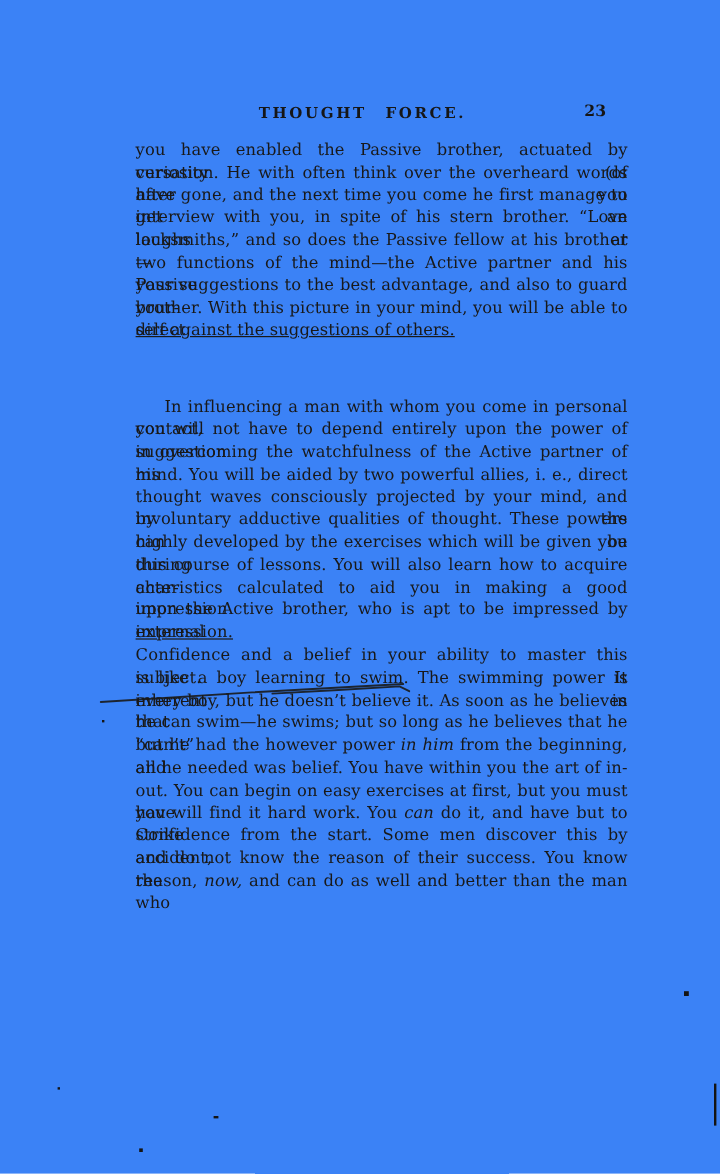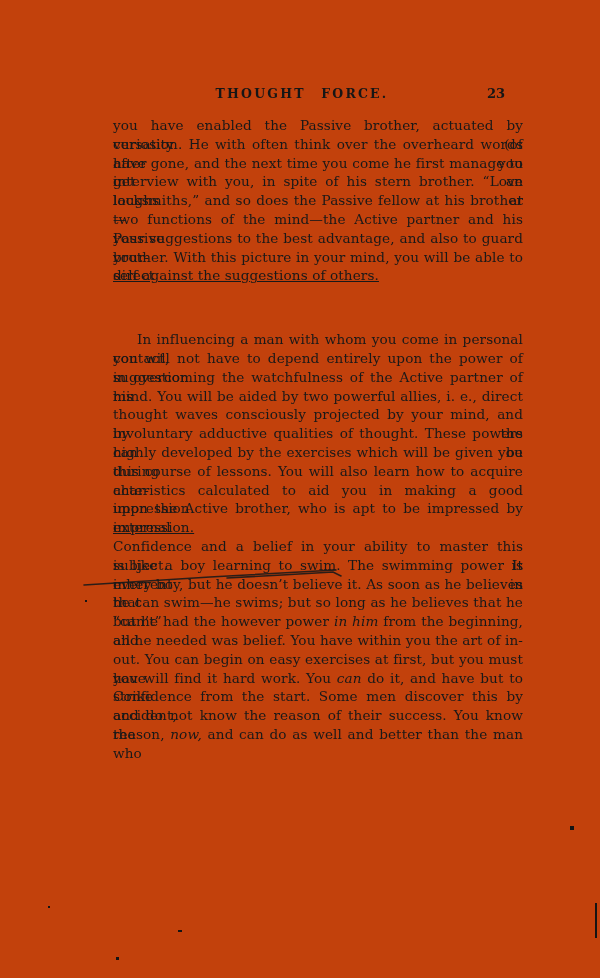--- a/index.html
+++ b/index.html
@@ -5,21 +5,21 @@
   html, body { margin: 0; padding: 0; }
   body {
     width: 600px; height: 978px;
     background: #fdfdfc;
     font-family: "DejaVu Serif", "Liberation Serif", serif;
     position: relative;
     overflow: hidden;
   }
   .page {
     position: absolute; inset: 0;
-    background: #c2410c;
+    background: #3b82f6;
     color: #1b1b1b;
   }
   .running-head {
     position: absolute;
     left: 97px; top: 86px; width: 410px; height: 18px;
   }
   .running-title {
     position: absolute; left: 0; right: 0; top: 0;
     text-align: center;
     font-size: 12.5px; font-weight: 700;

